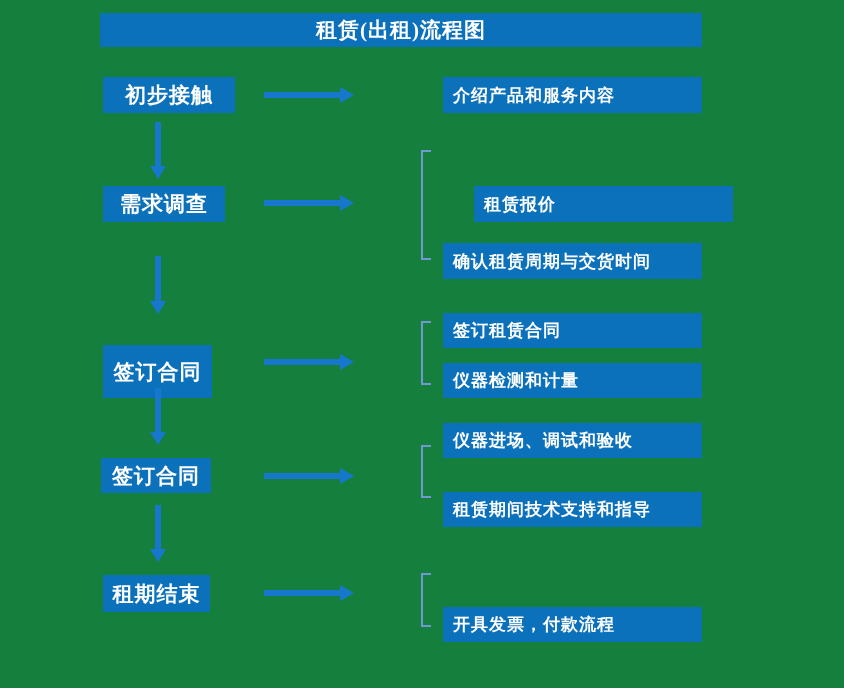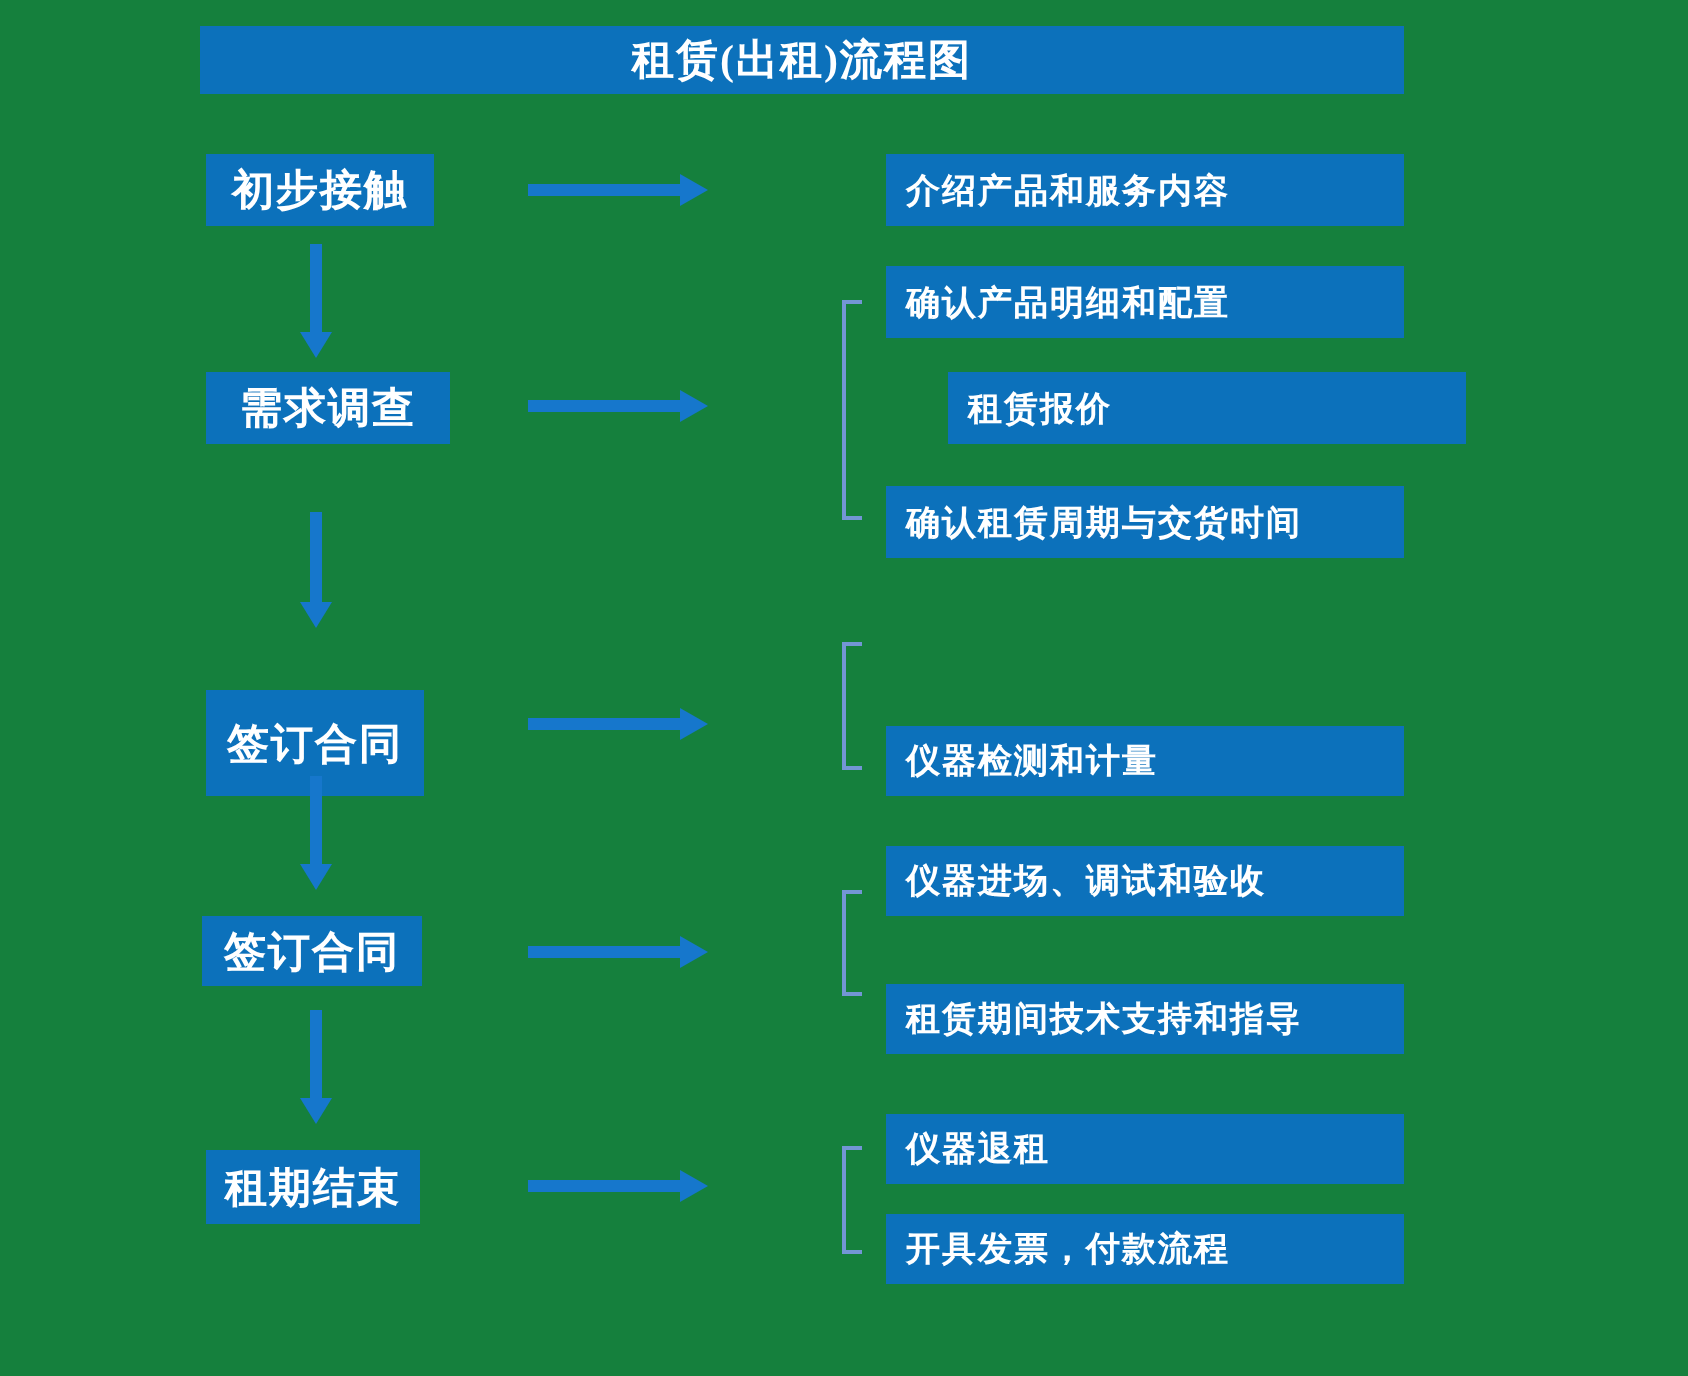--- a/index.html
+++ b/index.html
@@ -65,34 +65,33 @@
     box-sizing:border-box;
   }
 </style>
 </head>
 <body>
 
 <div class="canvas">
 
   <div class="title-bar">租赁(出租)流程图</div>
 
-  <div class="stage-box" style="left:103px;top:77px;width:114px;height:36px;">初步接触</div>
+  <div class="stage-box" style="left:103px;top:77px;width:132px;height:36px;">初步接触</div>
   <div class="stage-box" style="left:103px;top:186px;width:122px;height:36px;font-family:Liberation Mono, monospace;">需求调查</div>
   <div class="stage-box" style="left:103px;top:345px;width:109px;height:53px;">签订合同</div>
   <div class="stage-box" style="left:101px;top:458px;width:110px;height:35px;">签订合同</div>
   <div class="stage-box" style="left:103px;top:575px;width:107px;height:37px;">租期结束</div>
 
   <div class="output-box" style="top:77px;">介绍产品和服务内容</div>
-  <div class="output-box" style="top:133px;">确认产品明细和配置</div>
   <div class="output-box" style="top:186px;margin-left:31px;">租赁报价</div>
   <div class="output-box" style="top:243px;">确认租赁周期与交货时间</div>
+  <div class="output-box" style="top:313px;height:35px;">签订租赁合同</div>
   <div class="output-box" style="top:363px;height:35px;">仪器检测和计量</div>
   <div class="output-box" style="top:423px;height:35px;">仪器进场、调试和验收</div>
   <div class="output-box" style="top:492px;height:35px;">租赁期间技术支持和指导</div>
-  <div class="output-box" style="top:557px;height:35px;">仪器退租</div>
   <div class="output-box" style="top:607px;height:35px;">开具发票，付款流程</div>
 
   <div class="h-arrow" style="top:87px;">
     <div class="shaft"></div>
     <div class="head"></div>
   </div>
   <div class="h-arrow" style="top:195px;">
     <div class="shaft"></div>
     <div class="head"></div>
   </div>

